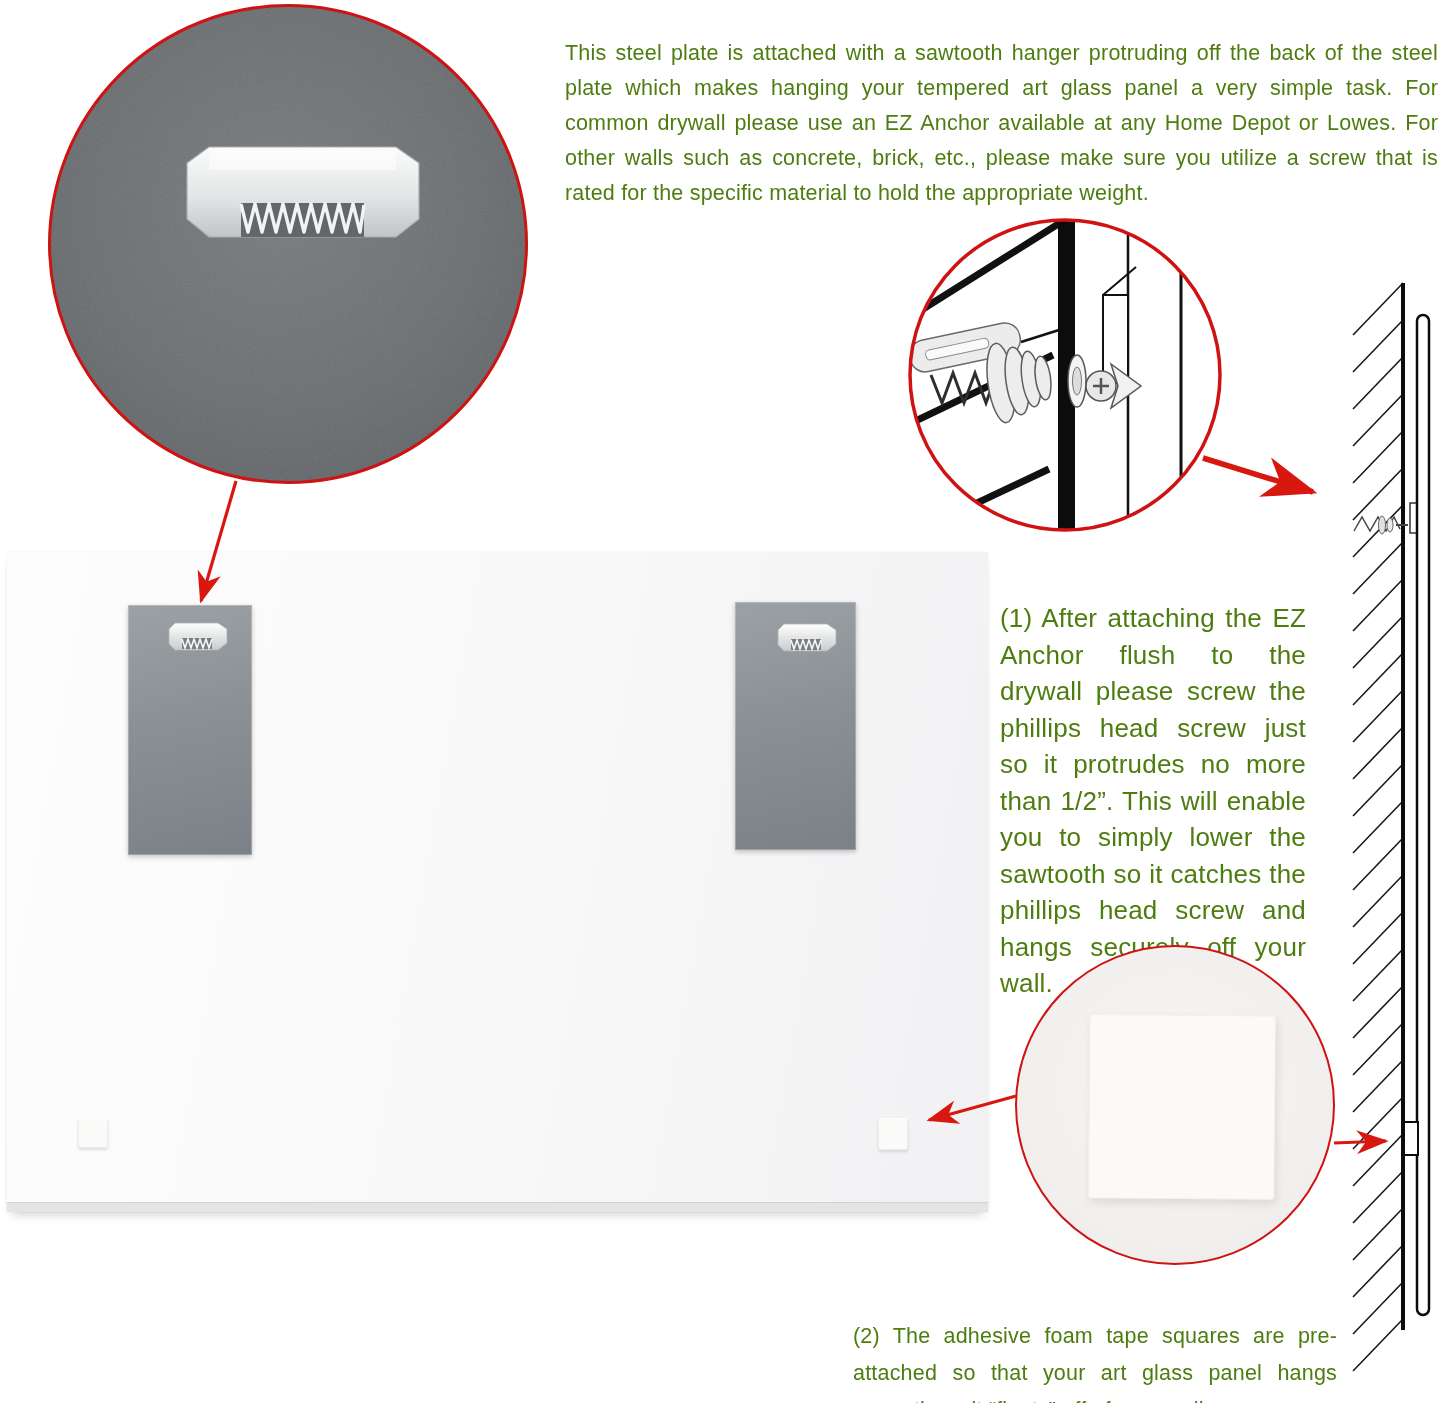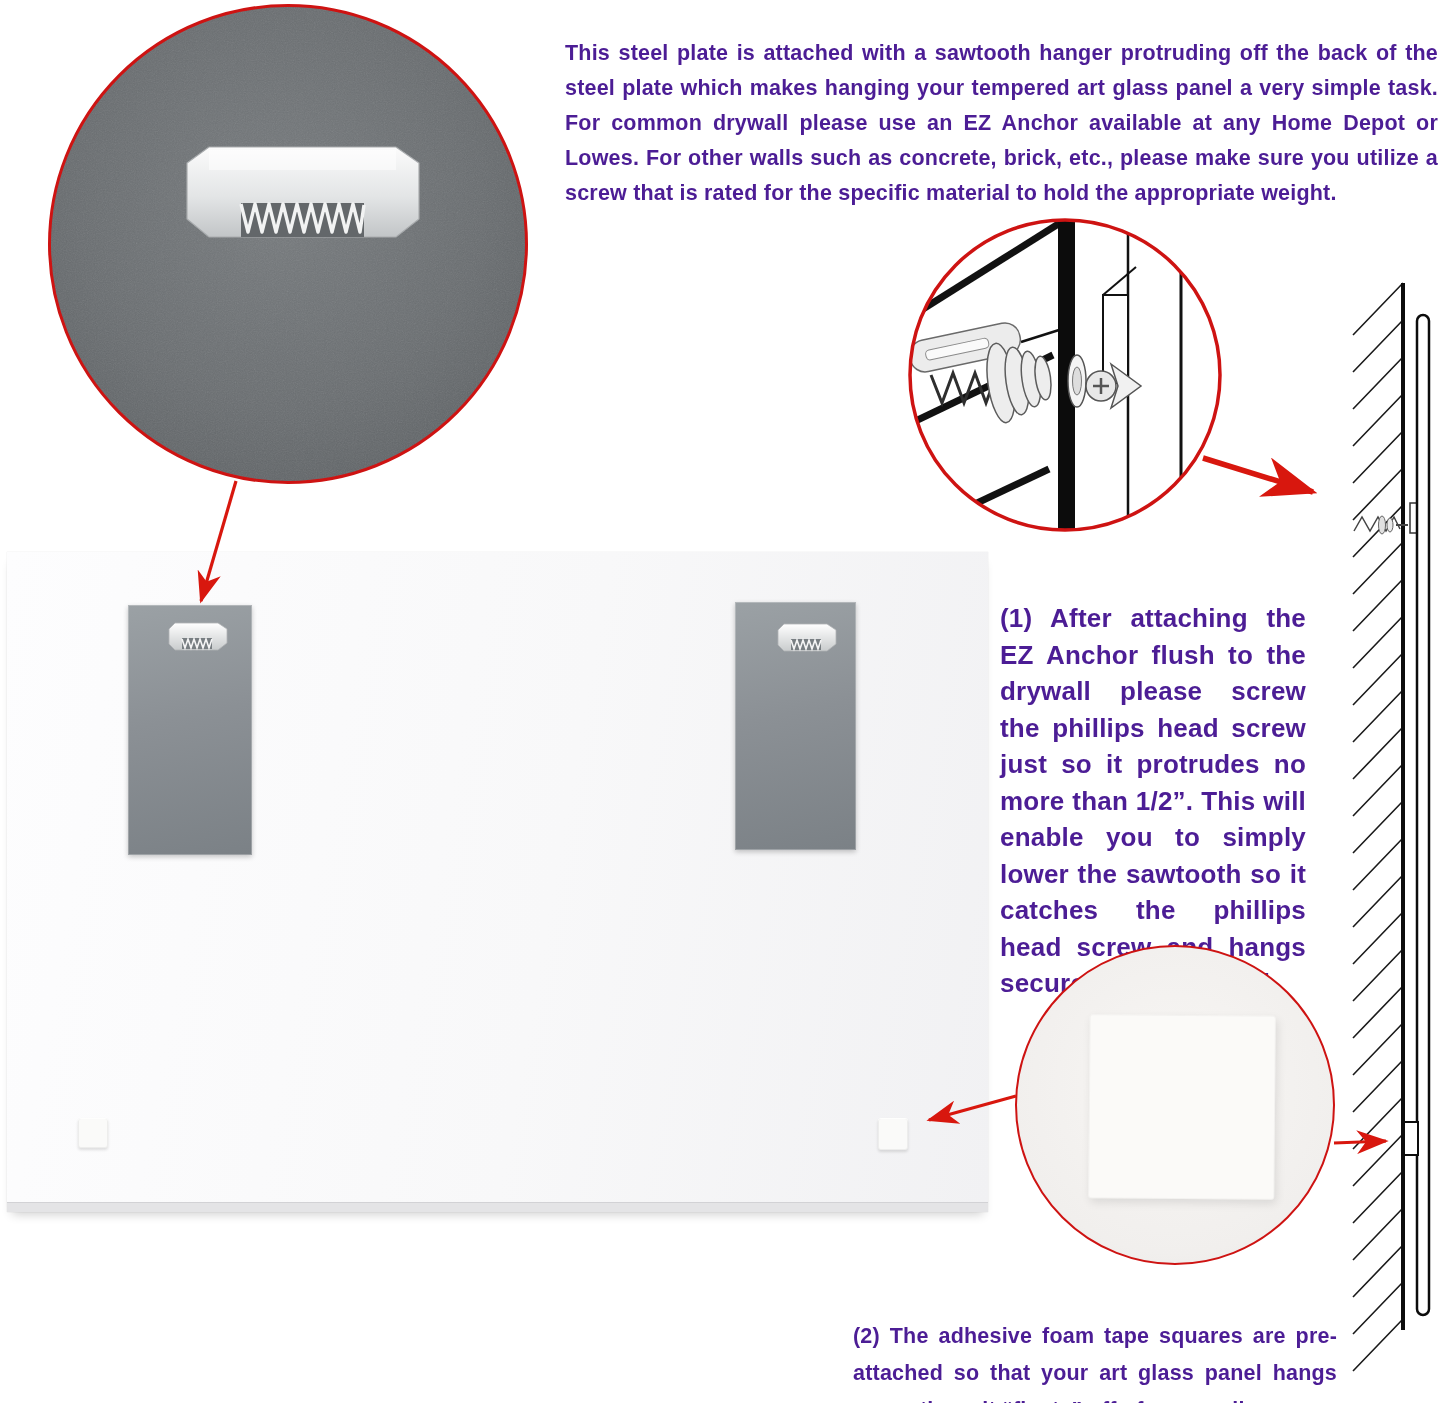--- a/index.html
+++ b/index.html
@@ -1,21 +1,21 @@
 <!DOCTYPE html>
 <html style="--accent-red: #ce1312; --arrow-red: #d8170e; --steel-plate-gray: #8b9095; --closeup-circle-gray: #6a6e71; --panel-white: #f7f7f8; --foam-white: #fbfaf8; --line-black: #111111;"><head>
 <meta charset="utf-8">
 <style>
   html,body{margin:0;padding:0;background:#ffffff;}
   .canvas{
     position:relative;width:1445px;height:1403px;background:#ffffff;
     font-family:"Liberation Sans", sans-serif;overflow:hidden;
   }
   .para{
-    position:absolute;font-weight:bold;color:#4c1d95;
+    position:absolute;font-weight:normal;color:#4d7c0f;
     text-align:justify;letter-spacing:0.2px;
   }
   .intro{left:565px;top:14px;width:873px;font-size:21.5px;line-height:35.2px;}
   .step1{left:1000px;top:574px;width:306px;font-size:26px;line-height:36.5px;}
   .step2{left:853px;top:1296px;width:484px;font-size:21.5px;line-height:37px;}
 
   .closeup-circle{
     position:absolute;border-radius:50%;box-sizing:border-box;
     border:3px solid var(--accent-red,#ce1312);overflow:hidden;
   }

